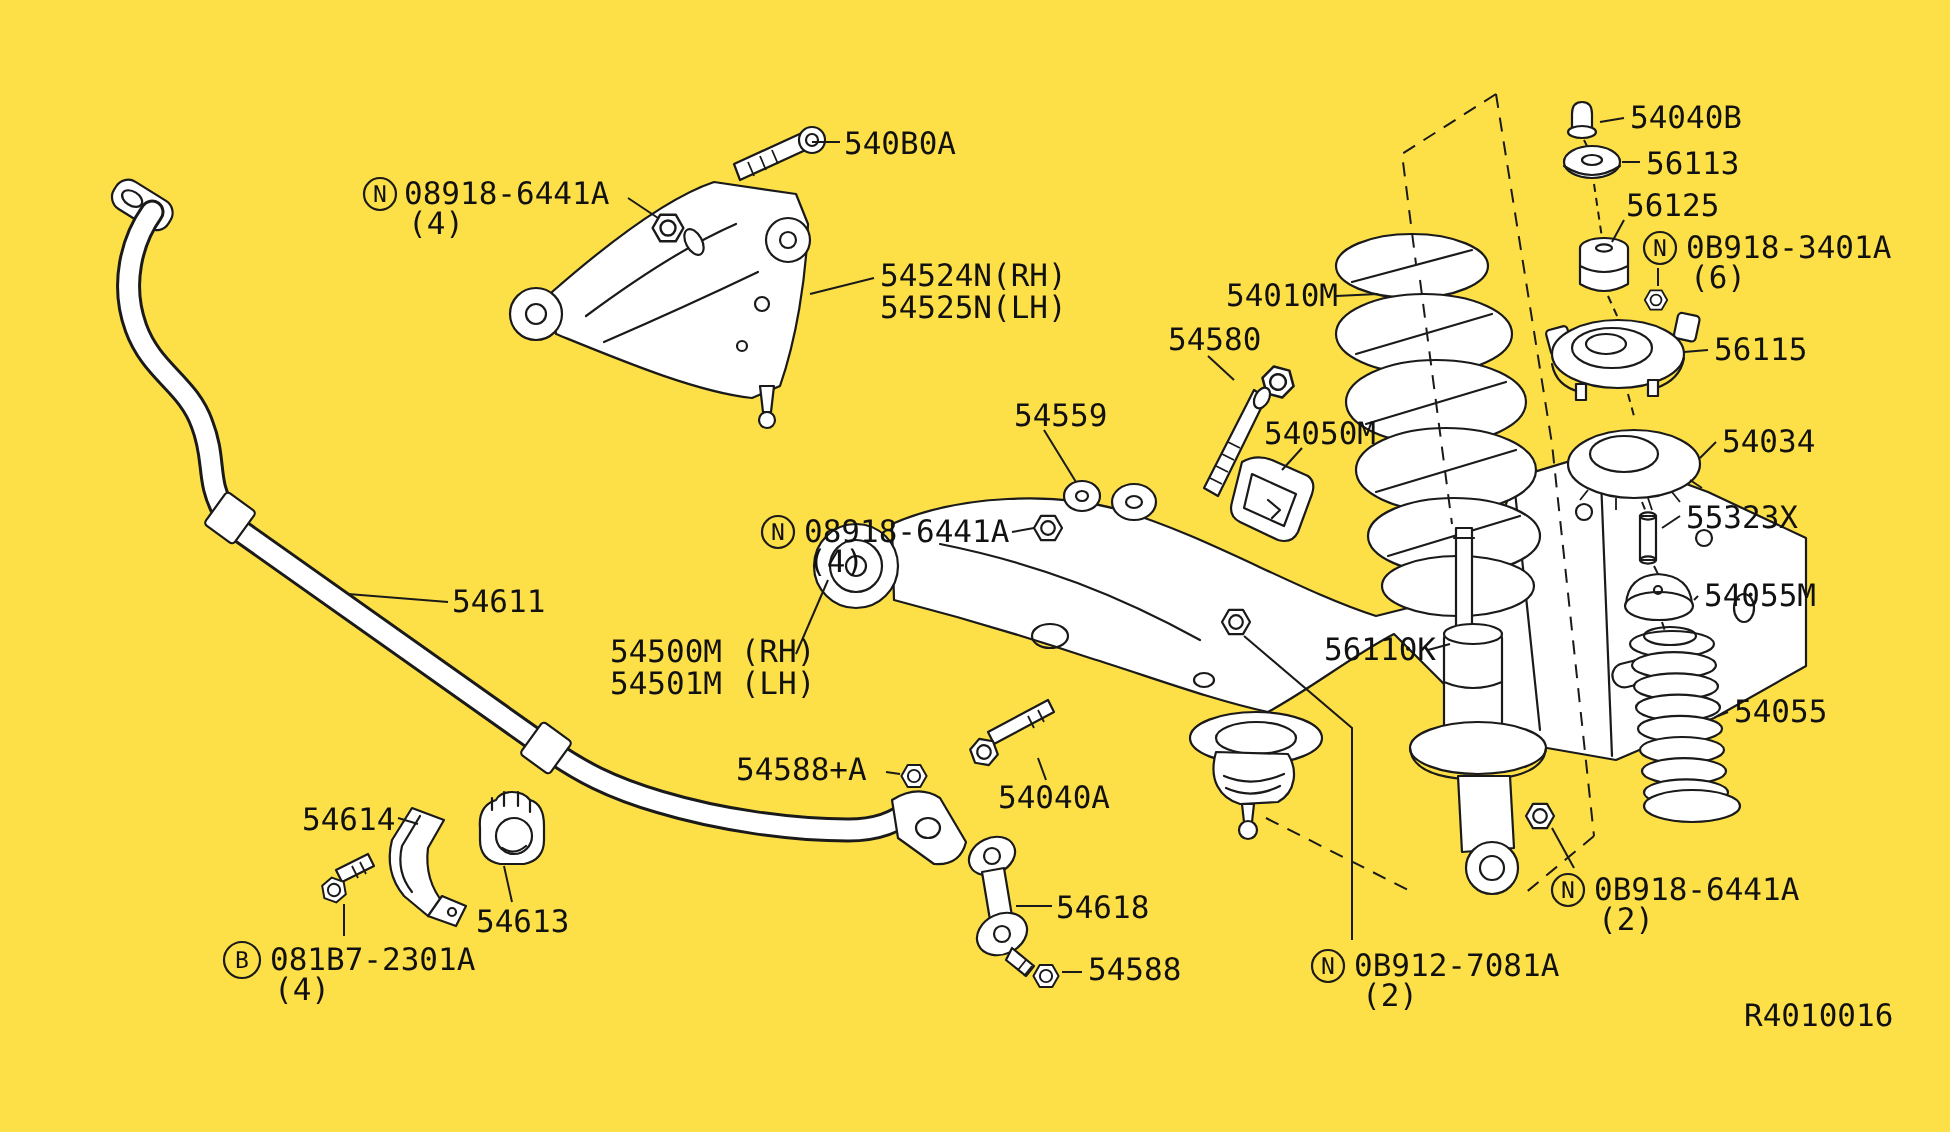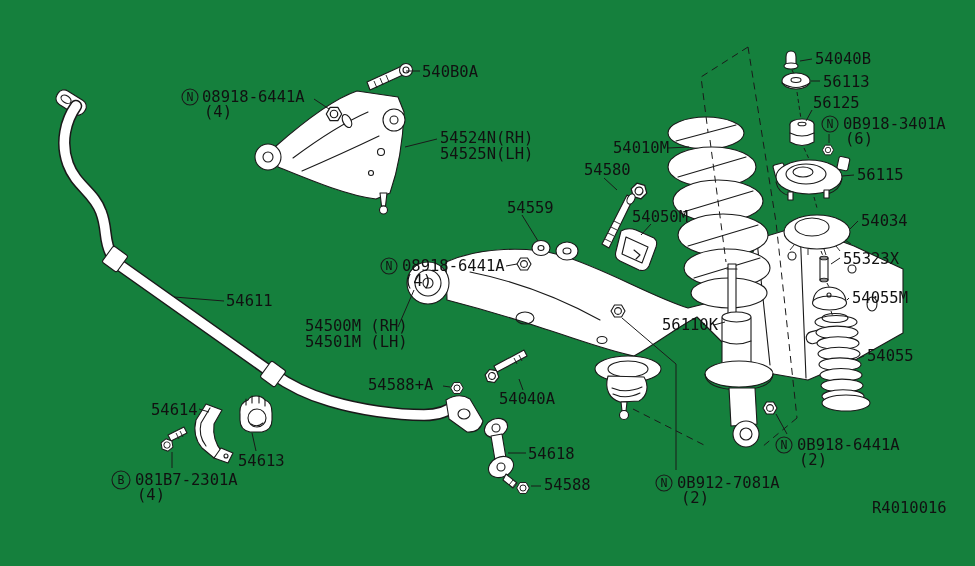--- a/index.html
+++ b/index.html
@@ -1,16 +1,16 @@
 <!DOCTYPE html>
 <html><head>
 <meta charset="utf-8">
 <style>
   html,body{margin:0;padding:0;background:#fff;}
-  .canvas{position:relative;width:975px;height:566px;background:#15803d;overflow:hidden;}
+  .canvas{position:relative;width:975px;height:566px;background:#fde047;overflow:hidden;}
   svg{position:absolute;left:0;top:0;}
   .s{stroke:#1a1a1a;stroke-width:1.1;fill:none;stroke-linecap:round;stroke-linejoin:round;}
   .sw{stroke:#1a1a1a;stroke-width:1.1;fill:#fff;stroke-linejoin:round;}
   .tubeO{stroke:#1a1a1a;stroke-width:12.5;fill:none;stroke-linecap:round;stroke-linejoin:round;}
   .tubeI{stroke:#fff;stroke-width:9.5;fill:none;stroke-linecap:round;stroke-linejoin:round;}
   .dash{stroke:#1a1a1a;stroke-width:1;fill:none;stroke-dasharray:7 5;}
   .dash2{stroke:#1a1a1a;stroke-width:1;fill:none;stroke-dasharray:4 3;}
   .lead{stroke:#1a1a1a;stroke-width:1;fill:none;}
   .tick{stroke:#1a1a1a;stroke-width:.9;fill:none;}
   text.lbl{font-family:"DejaVu Sans Mono","Liberation Mono",monospace;font-size:15.5px;fill:#111;}

